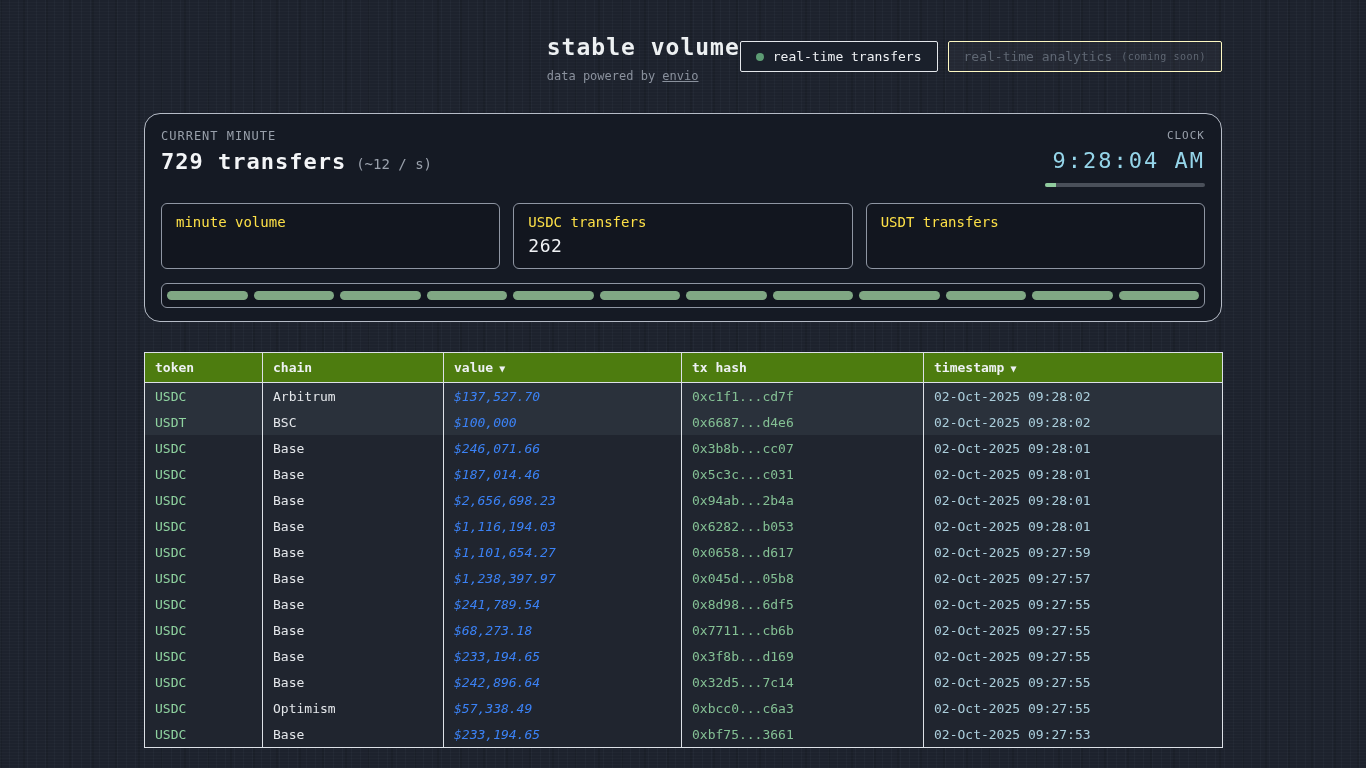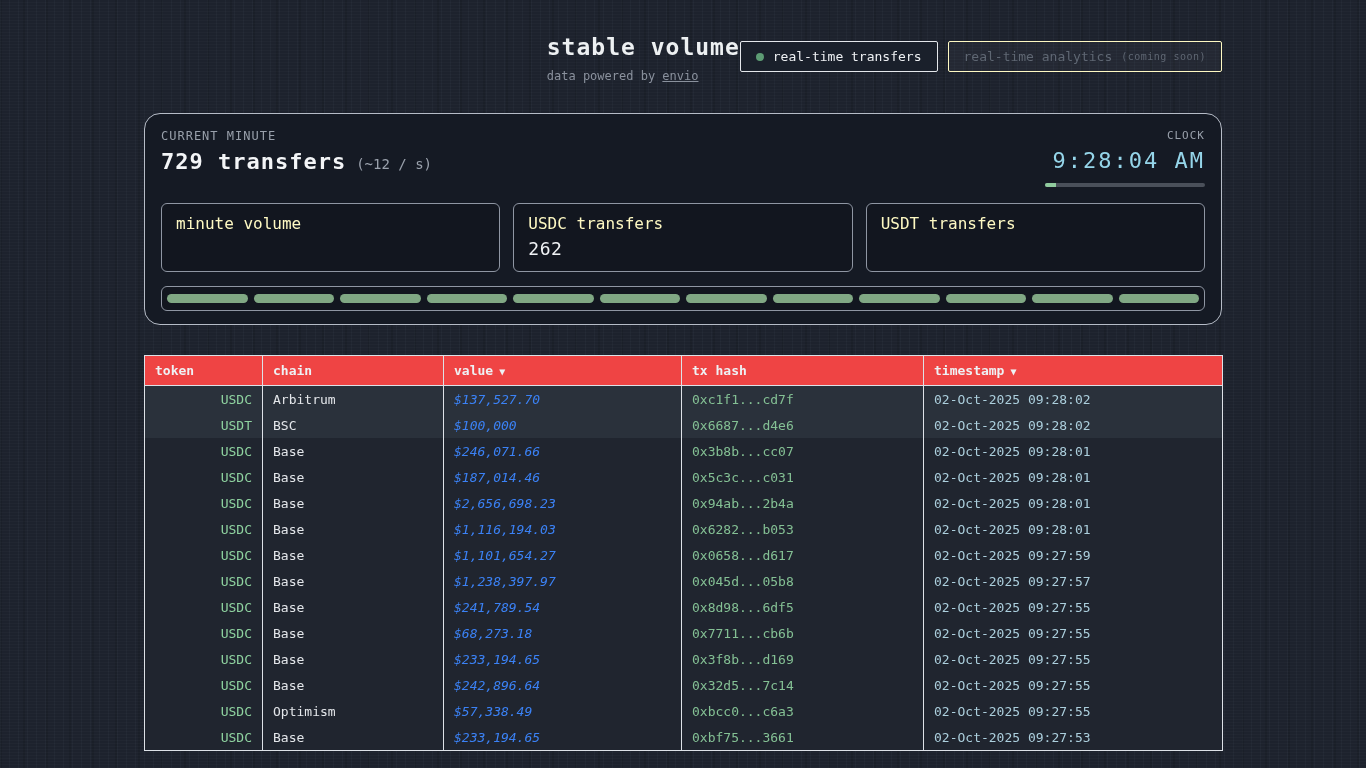--- a/index.html
+++ b/index.html
@@ -53,47 +53,47 @@
   .transfers-count { font-size: 22px; font-weight: bold; color: #f3f5f7; letter-spacing: 1px; }
   .transfers-rate { font-size: 14px; color: #9aa1ac; }
   .clock-block { text-align: right; }
   .clock-label { font-size: 11px; letter-spacing: 1px; color: #99a0ab; }
   .clock-time { margin-top: 6px; font-size: 22px; color: #95d5e9; letter-spacing: 2px; }
   .clock-bar { margin-top: 10px; margin-left: auto; width: 160px; height: 4px; background: #4a505a; border-radius: 2px; overflow: hidden; }
   .clock-bar-fill { height: 100%; background: #90cb9e; }
 
   .stat-grid { margin-top: 16px; display: grid; grid-template-columns: 1fr 1fr 1fr; gap: 13px; }
   .stat-box { border: 1px solid #8f96a3; border-radius: 6px; padding: 10px 14px 12px 14px; background: rgba(0,0,0,0.12); }
-  .stat-label { font-size: 16px; color: #fef9c3; }
+  .stat-label { font-size: 14px; color: #fde047; }
   .stat-value { margin-top: 5px; font-size: 18px; color: #f0f2f5; letter-spacing: 0.5px; }
   .stat-value.yellow { color: #e4e58b; }
 
   .segment-bar {
     margin-top: 14px; border: 1px solid #8f96a3; border-radius: 6px;
     padding: 7px 5px; display: flex; gap: 6px; background: rgba(0,0,0,0.12);
   }
   .segment { flex: 1; height: 9px; border-radius: 5px; background: #80a884; }
 
   
   .table-wrap { margin-top: 30px; }
   table { width: 100%; border-collapse: collapse; table-layout: fixed; }
   col.c-token { width: 118px; } col.c-chain { width: 181px; } col.c-value { width: 238px; }
   col.c-hash { width: 242px; } col.c-ts { width: 299px; }
   th {
-    background: #ef4444; color: #eef1f4; font-size: 13px; font-weight: bold;
+    background: #4d7c0f; color: #eef1f4; font-size: 13px; font-weight: bold;
     text-align: left; padding: 7px 10px; border: 1px solid #dde1e7; cursor: pointer;
   }
   th .sort { font-size: 10px; }
   tbody { background: #20252f; }
   td {
     font-size: 13px; padding: 5.5px 10px; white-space: nowrap; overflow: hidden;
     border-left: 1px solid #dde1e7; border-right: 1px solid #dde1e7;
   }
   tr.fresh { background: #2a313b; }
-  td.token { color: #8fd3a0; text-align: right; }
+  td.token { color: #8fd3a0; }
   td.chain { color: #e3e6ea; }
   td.value { color: #3b82f6; font-style: italic; }
   td.hash { color: #84c094; cursor: pointer; }
   td.ts { color: #accfdd; }
   table { border: 1px solid #dde1e7; }
 </style>
 </head>
 <body>
 
 <div class="container">

